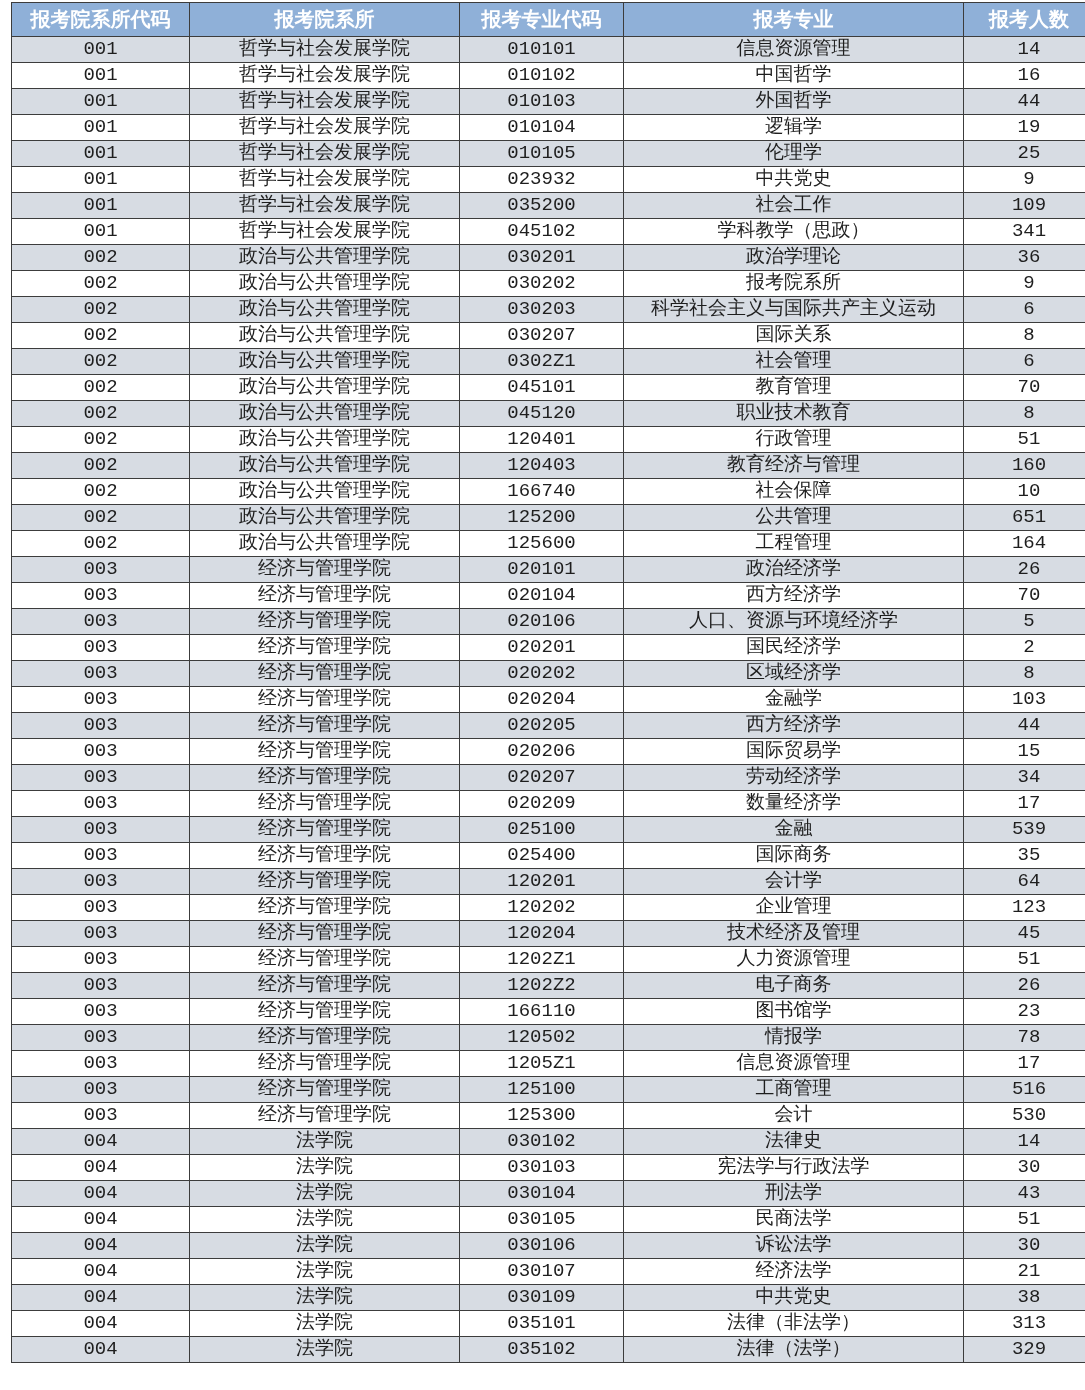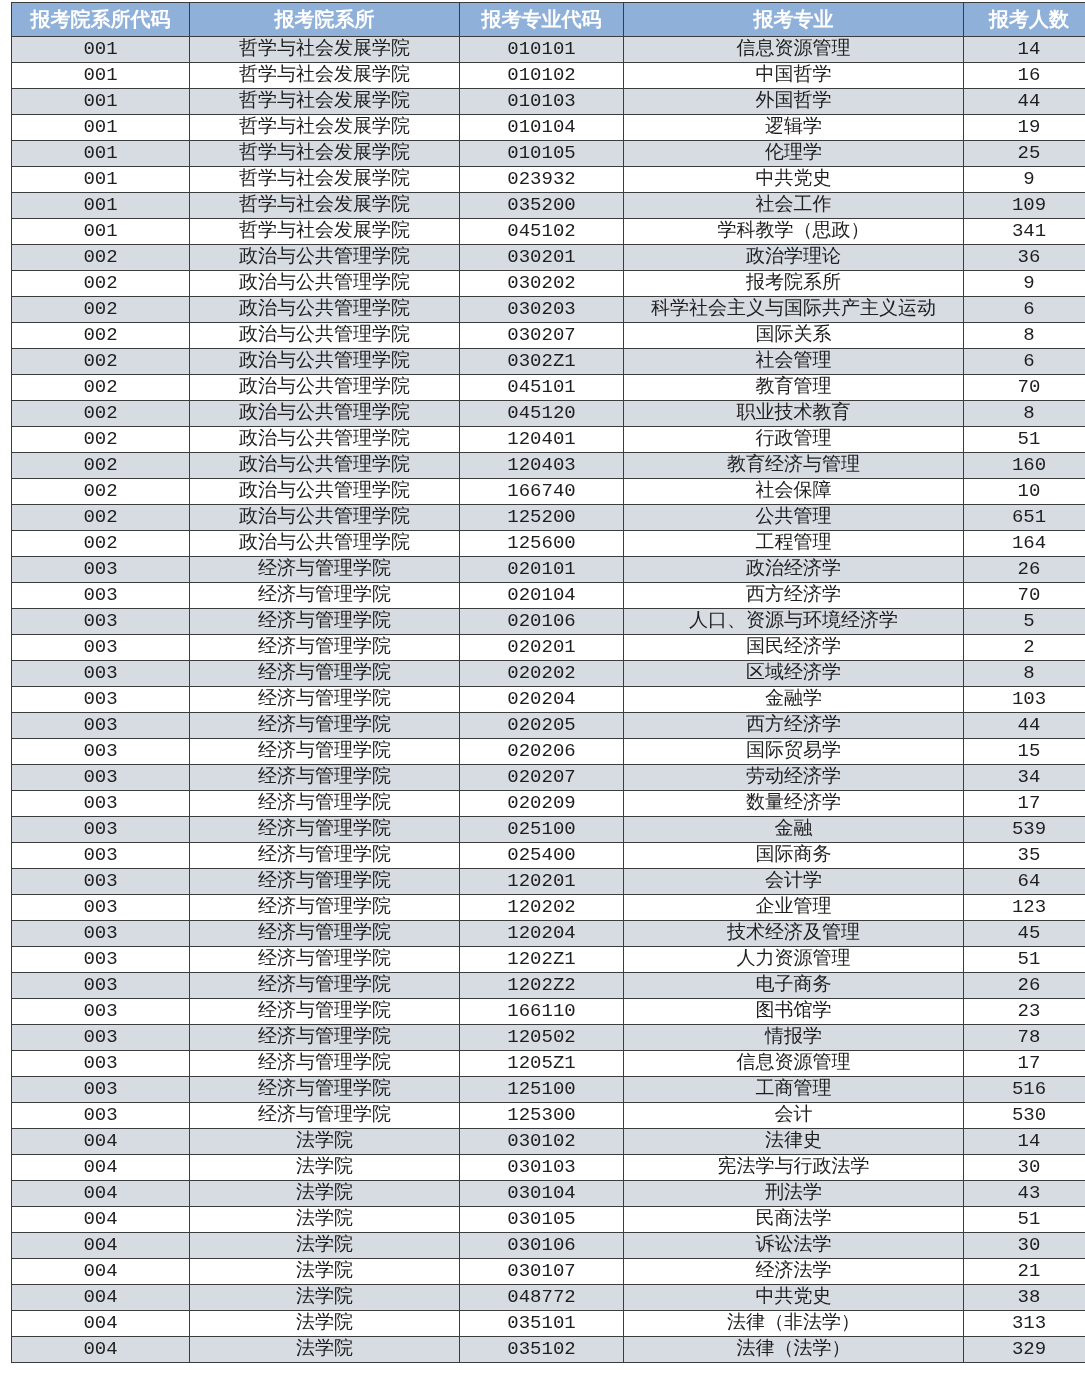--- a/index.html
+++ b/index.html
@@ -393,21 +393,21 @@
       <tr class="even">
         <td>004</td>
         <td>法学院</td>
         <td>030107</td>
         <td>经济法学</td>
         <td>21</td>
       </tr>
       <tr class="odd">
         <td>004</td>
         <td>法学院</td>
-        <td>048772</td>
+        <td>030109</td>
         <td>中共党史</td>
         <td>38</td>
       </tr>
       <tr class="even">
         <td>004</td>
         <td>法学院</td>
         <td>035101</td>
         <td>法律（非法学）</td>
         <td>313</td>
       </tr>

